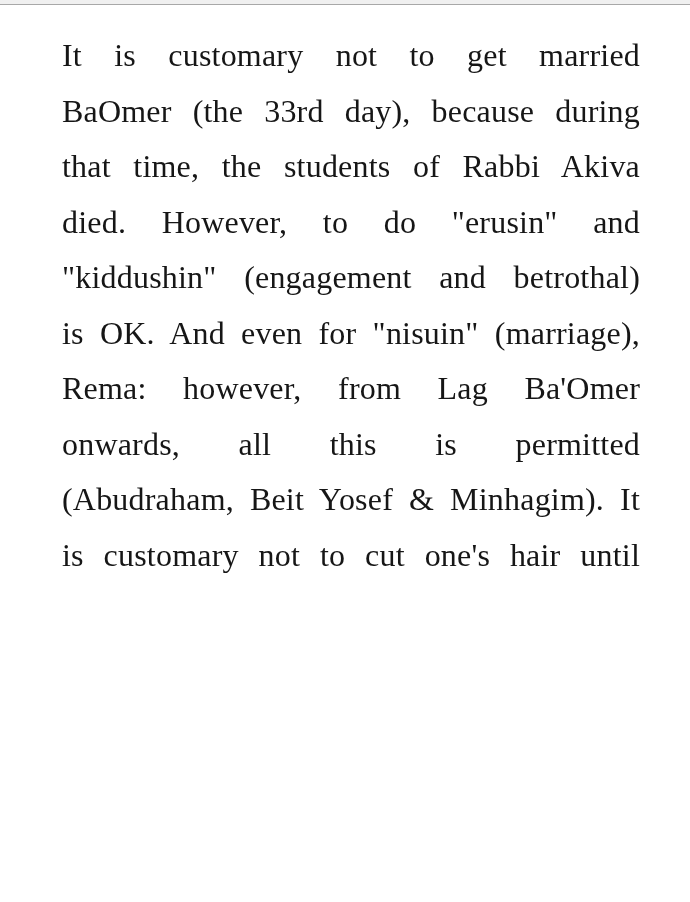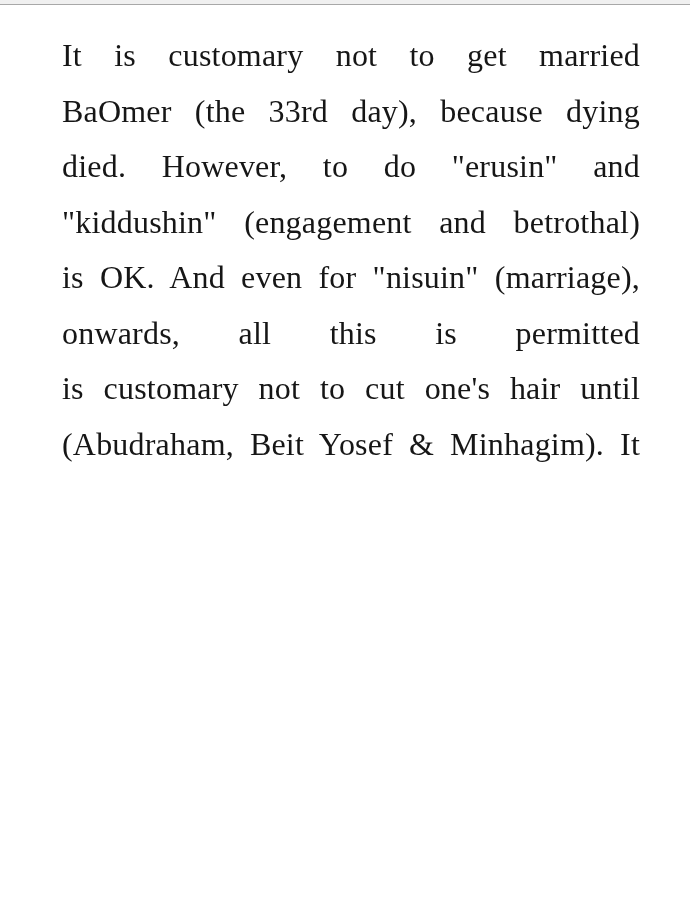--- a/index.html
+++ b/index.html
@@ -36,21 +36,23 @@
     text-align-last: left;
   }
 </style>
 </head>
 <body>
 
 <div>
   <div class="top-strip"></div>
   <div class="content">
     <div class="line">It is customary not to get married</div>
-    <div class="line">BaOmer (the 33rd day), because dying</div>
+    <div class="line">BaOmer (the 33rd day), because during</div>
+    <div class="line">that time, the students of Rabbi Akiva</div>
     <div class="line">died. However, to do "erusin" and</div>
     <div class="line">"kiddushin" (engagement and betrothal)</div>
     <div class="line">is OK. And even for "nisuin" (marriage),</div>
+    <div class="line">Rema: however, from Lag Ba'Omer</div>
     <div class="line">onwards, all this is permitted</div>
+    <div class="line">(Abudraham, Beit Yosef &amp; Minhagim). It</div>
     <div class="line">is customary not to cut one's hair until</div>
-    <div class="line">(Abudraham, Beit Yosef &amp; Minhagim). It</div>
   </div>
 </div>
 
 </body></html>

